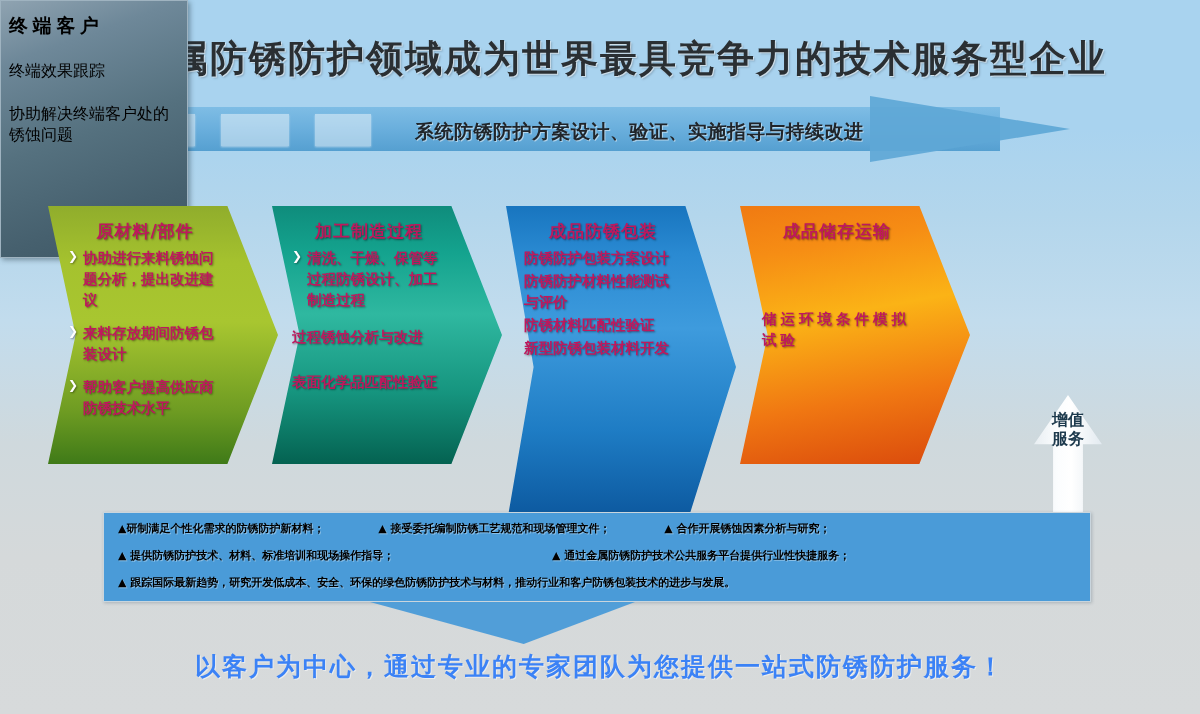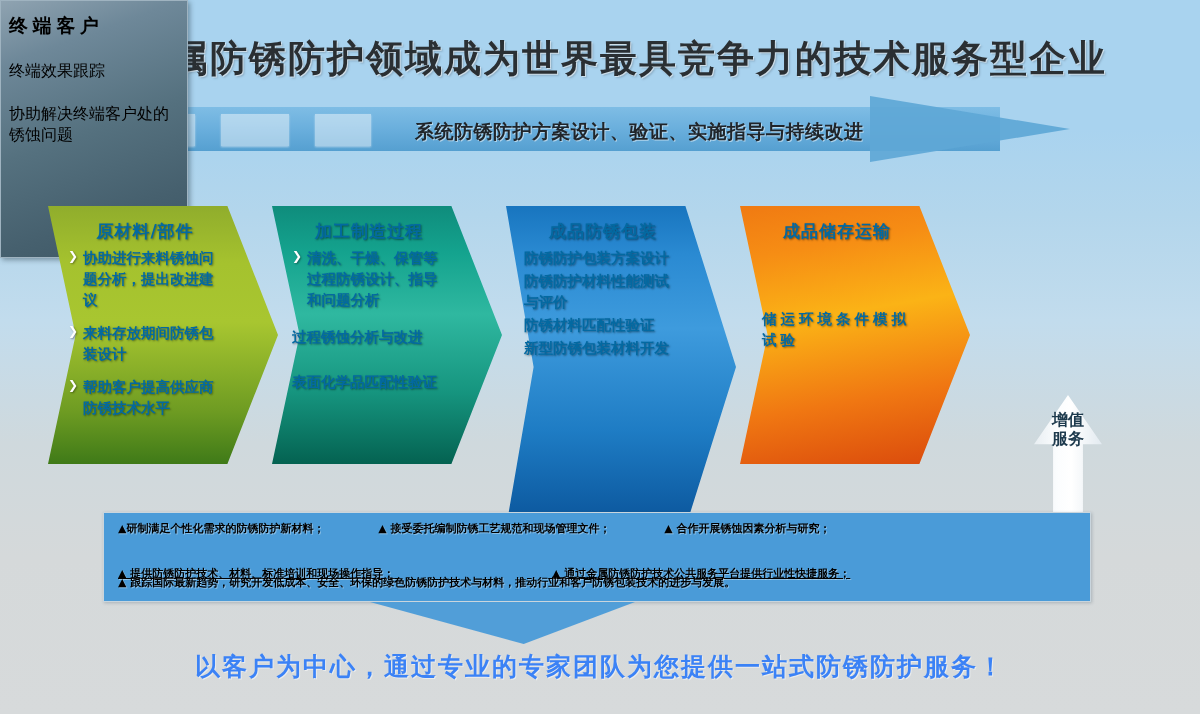--- a/index.html
+++ b/index.html
@@ -74,21 +74,21 @@
     letter-spacing: 0.5px;
     text-shadow: 1px 1px 0 rgba(255,255,255,0.5);
     white-space: nowrap;
   }
 
   
   .flow { position: absolute; left: 0; top: 0; width: 1200px; height: 714px; pointer-events: none; }
   .chev {
     position: absolute;
     pointer-events: auto;
-    color: #0369a1;
+    color: #be185d;
   }
   .chev .shape {
     position: absolute; left: 0; top: 0; width: 100%; height: 100%;
     -webkit-clip-path: polygon(0 0, 78% 0, 100% 50%, 78% 100%, 0 100%, 12% 50%);
     clip-path: polygon(0 0, 78% 0, 100% 50%, 78% 100%, 0 100%, 12% 50%);
   }
   .chev .content {
     position: absolute; left: 0; top: 0; right: 0; bottom: 0;
     padding: 14px 22px 10px 26px;
   }
@@ -191,21 +191,21 @@
     box-shadow: 1px 1px 3px rgba(70,90,105,0.3);
   }
   .service-row {
     position: absolute; left: 0; right: 0;
     font-size: 11px; font-weight: bold;
     color: #000000;
     text-shadow: 1px 1px 0 rgba(255,255,255,0.35);
     white-space: nowrap;
   }
   .service-row.r1 { top: 8px; left: 14px; }
-  .service-row.r2 { top: 53px; left: 14px; text-decoration: underline; }
+  .service-row.r2 { top: 35px; left: 14px; }
   .service-row.r3 { top: 62px; left: 14px; }
   .sp-wide { display: inline-block; width: 46px; }
   .sp-mid  { display: inline-block; width: 150px; }
 
   
   .down-arrow {
     position: absolute;
     left: 370px; top: 602px;
     width: 265px; height: 42px;
     background: #4a9bd8;
@@ -253,21 +253,21 @@
         <li class="bulleted">帮助客户提高供应商防锈技术水平</li>
       </ul>
     </div>
   </div>
 
   <div class="chev" id="chev-2">
     <div class="shape"></div>
     <div class="content">
       <h3>加工制造过程</h3>
       <ul>
-        <li class="bulleted">清洗、干燥、保管等过程防锈设计、指导和问题分析</li>
+        <li class="bulleted">清洗、干燥、保管等过程防锈设计、加工制造过程</li>
         <li style="margin-top:16px">过程锈蚀分析与改进</li>
         <li style="margin-top:24px">表面化学品匹配性验证</li>
       </ul>
     </div>
   </div>
 
   <div class="chev" id="chev-3">
     <div class="shape"></div>
     <div class="content">
       <h3>成品防锈包装</h3>

